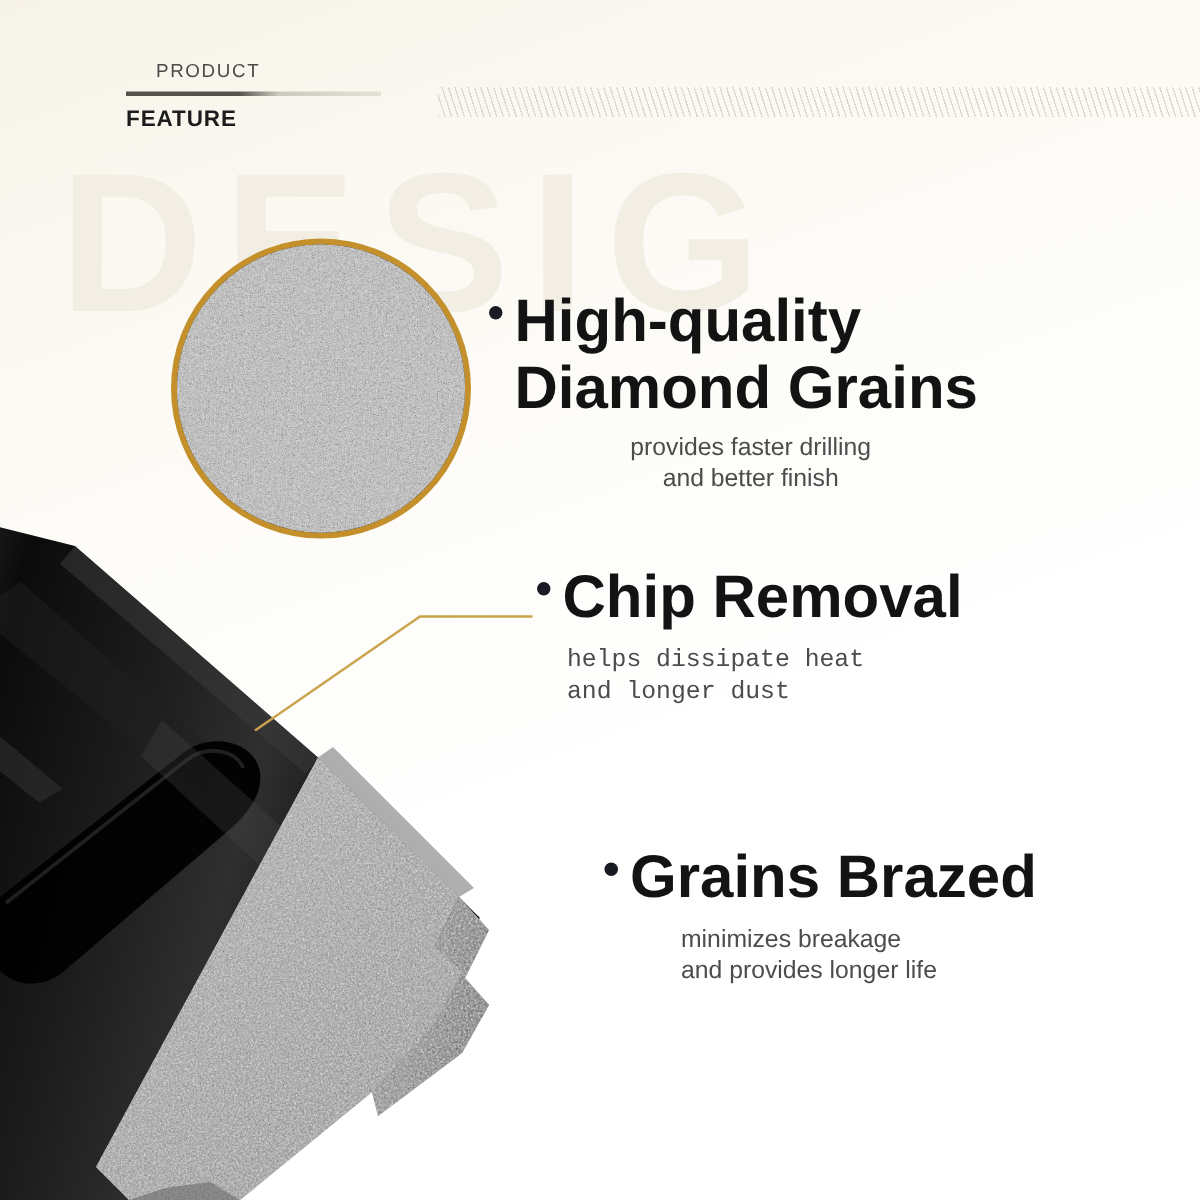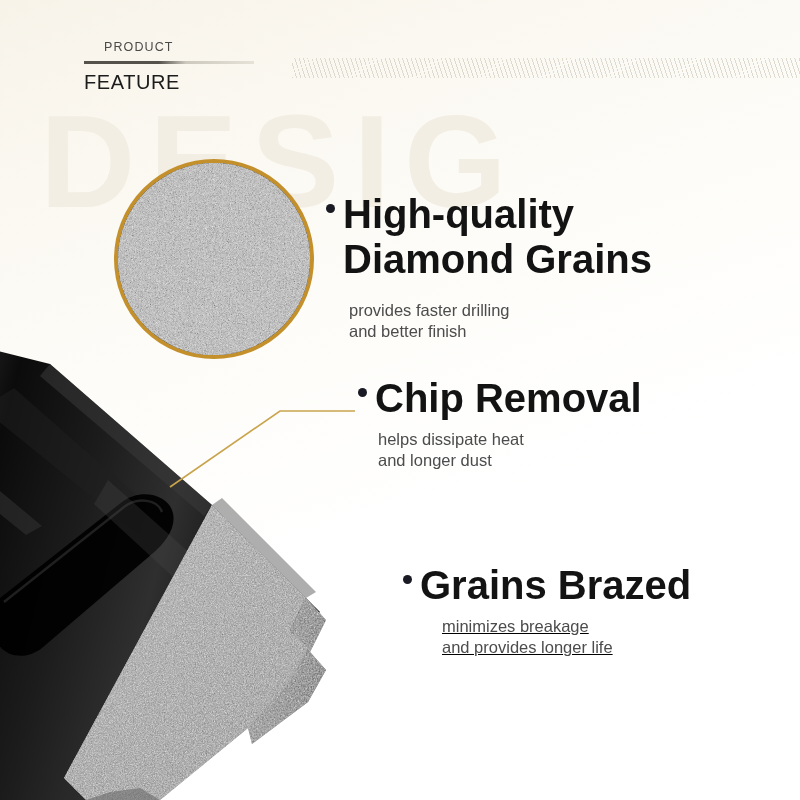--- a/index.html
+++ b/index.html
@@ -49,24 +49,24 @@
     margin-left: 20px;
   }
   .hdr-rule {
     position: relative;
     height: 3px;
     margin-top: 7px;
     margin-bottom: 7px;
     background: linear-gradient(to right, #55524c 0%, #55524c 44%, #cdc9bf 60%, #e6e2d8 100%);
   }
   .hdr-line2 {
-    font-size: 20px;
+    font-size: 15px;
     letter-spacing: 0.6px;
     color: #1c1c1c;
-    font-weight: normal;
+    font-weight: bold;
   }
   
   #hatch {
     position: absolute;
     left: 292px;
     top: 58px;
     width: 508px;
     height: 20px;
     background-image: repeating-linear-gradient(
       72deg,
@@ -119,27 +119,27 @@
   }
   .bullet {
     position: absolute;
     width: 9px;
     height: 9px;
     border-radius: 50%;
     background: #1a1a24;
   }
   #callout-1 { left: 343px; top: 192px; }
   #callout-1 .bullet { left: -17px; top: 12px; }
-  #callout-1 .sub-wrap { margin-top: 18px; margin-left: 6px; }
+  #callout-1 .sub-wrap { margin-top: 6px; margin-left: 6px; text-align: center; }
   #callout-2 { left: 375px; top: 376px; }
   #callout-2 .bullet { left: -17px; top: 12px; }
-  #callout-2 .sub-wrap { margin-top: 8px; margin-left: 3px; }
+  #callout-2 .sub-wrap { margin-top: 8px; margin-left: 3px; font-family: Liberation Mono, monospace; }
   #callout-3 { left: 420px; top: 563px; }
   #callout-3 .bullet { left: -17px; top: 12px; }
-  #callout-3 .sub-wrap { margin-top: 8px; margin-left: 22px; text-decoration: underline; }
+  #callout-3 .sub-wrap { margin-top: 8px; margin-left: 34px; }
   
   #leaders {
     position: absolute;
     left: 0; top: 0;
     width: 800px; height: 800px;
     pointer-events: none;
   }
 </style>
 </head>
 <body>

